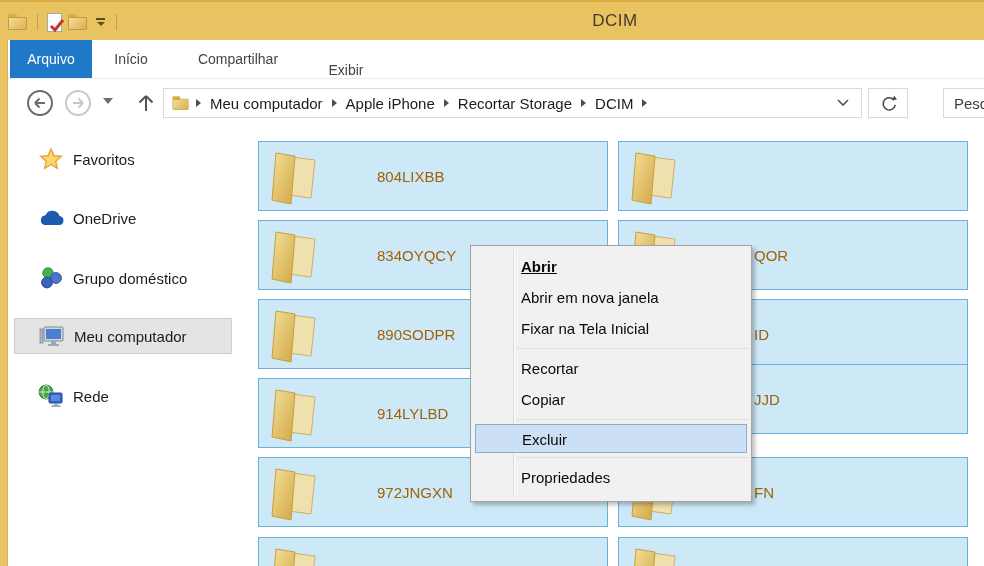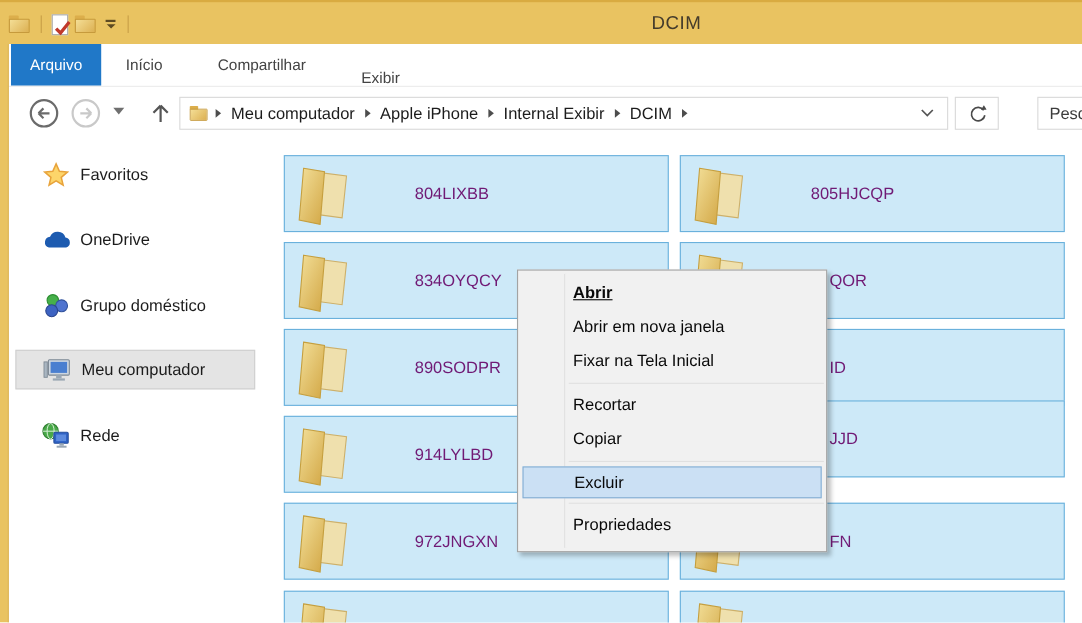--- a/index.html
+++ b/index.html
@@ -50,21 +50,21 @@
   .searchbox{left:943px;top:88px;width:120px;height:30px;border:1px solid #d9d9d9;box-sizing:border-box;background:#fff;display:flex;align-items:center;padding-left:10px;font-size:15px;color:#3c3c3c;}
 
   
   .sidebar-item{position:absolute;left:14px;width:218px;height:30px;display:flex;align-items:center;font-size:15px;color:#1c1c1c;cursor:default;}
   .sidebar-item .ic{width:26px;height:26px;margin-left:24px;margin-right:9px;display:flex;align-items:center;justify-content:center;flex:0 0 auto;}
   .sidebar-item.selected{background:#e4e4e4;border:1px solid #cfcfcf;box-sizing:border-box;height:36px;}
 
   
   .tile{position:absolute;width:350px;height:70px;background:#cde9f8;border:1px solid #6ab1dc;box-sizing:border-box;z-index:1;}
   .tile .f-icon{position:absolute;left:10px;top:6px;}
-  .tile .t-label{position:absolute;left:118px;top:0;height:68px;display:flex;align-items:center;font-size:15px;color:#701a75;}
+  .tile .t-label{position:absolute;left:118px;top:0;height:68px;display:flex;align-items:center;font-size:15px;color:#a16207;}
   .tile .t-label.frag{left:135px;}
 
   
   .context-menu{left:470px;top:245px;width:282px;height:257px;background:#f1f1f1;border:1px solid #a3a3a3;box-sizing:border-box;z-index:10;box-shadow:3px 3px 4px rgba(0,0,0,.25);padding-top:5px;}
   .menu-gutter{position:absolute;left:42px;top:3px;bottom:3px;width:1px;background:#dcdcdc;border-right:1px solid #fbfbfb;z-index:0;}
   .menu-item{position:relative;z-index:2;height:31px;line-height:31px;padding-left:50px;font-size:15px;color:#090909;cursor:default;}
   .menu-item.bold{font-weight:bold;text-decoration:underline;}
   .menu-item.highlighted{height:29px;line-height:29px;margin:1px 4px;padding-left:46px;background:#cbe0f4;border:1px solid #85aed3;box-sizing:border-box;}
   .menu-sep{position:relative;z-index:2;height:1px;background:#e0e0e0;margin:4px 2px 4px 46px;}
 
@@ -147,21 +147,21 @@
 <div class="abs addressbar">
   <div class="mini-folder" style="transform:scale(.85)">
       <div class="back"></div>
       <div class="body"></div>
     </div>
   <div class="crumb-chev"></div>
   <span class="crumb">Meu computador</span>
   <div class="crumb-chev"></div>
   <span class="crumb">Apple iPhone</span>
   <div class="crumb-chev"></div>
-  <span class="crumb">Internal Exibir</span>
+  <span class="crumb">Recortar Storage</span>
   <div class="crumb-chev"></div>
   <span class="crumb">DCIM</span>
   <div class="crumb-chev"></div>
   <div class="addr-spacer"></div>
   <svg class="addr-dd" width="12" height="8" viewBox="0 0 12 8">
       <polyline points="1,1 6,6 11,1" fill="none" stroke="#555" stroke-width="1.6"></polyline>
     </svg>
 </div>
 <div class="abs refresh-btn">
   <svg width="17" height="17" viewBox="0 0 20 20">
@@ -229,21 +229,20 @@
 <div class="tile" style="left:258px;top:141px">
   <svg class="f-icon" width="50" height="58">
       <use href="#icon-folder"></use>
     </svg>
   <span class="t-label">804LIXBB</span>
 </div>
 <div class="tile" style="left:618px;top:141px">
   <svg class="f-icon" width="50" height="58">
       <use href="#icon-folder"></use>
     </svg>
-  <span class="t-label">805HJCQP</span>
 </div>
 <div class="tile" style="left:258px;top:220px">
   <svg class="f-icon" width="50" height="58">
       <use href="#icon-folder"></use>
     </svg>
   <span class="t-label">834OYQCY</span>
 </div>
 <div class="tile" style="left:618px;top:220px">
   <svg class="f-icon" width="50" height="58">
       <use href="#icon-folder"></use>

